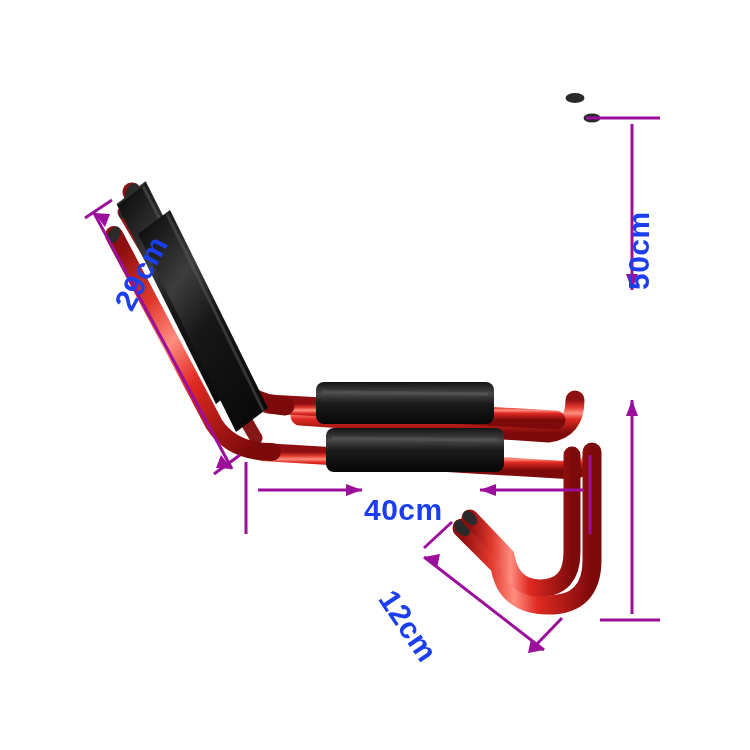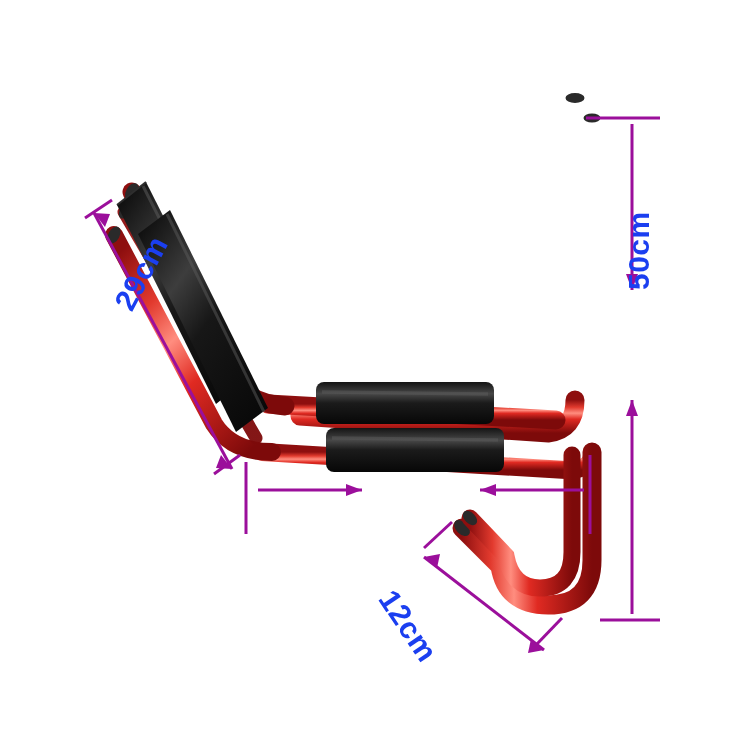--- a/index.html
+++ b/index.html
@@ -209,18 +209,19 @@
         <path d="M 562 618 L 536 645" fill="none"></path>
         <path d="M 424 557 L 544 650" fill="none"></path>
         <path d="M 424 557 l 16 -3 l -3 14 z" stroke="none"></path>
         <path d="M 544 650 l -16 3 l 3 -14 z" stroke="none"></path>
       </g>
     </g>
   </svg>
 
   <div class="dim-label" id="label-29">29cm</div>
 
+  <div class="dim-label" id="label-40">40cm</div>
 
   <div class="dim-label" id="label-50">50cm</div>
 
   <div class="dim-label" id="label-12">12cm</div>
 
 </div>
 
 </body></html>

